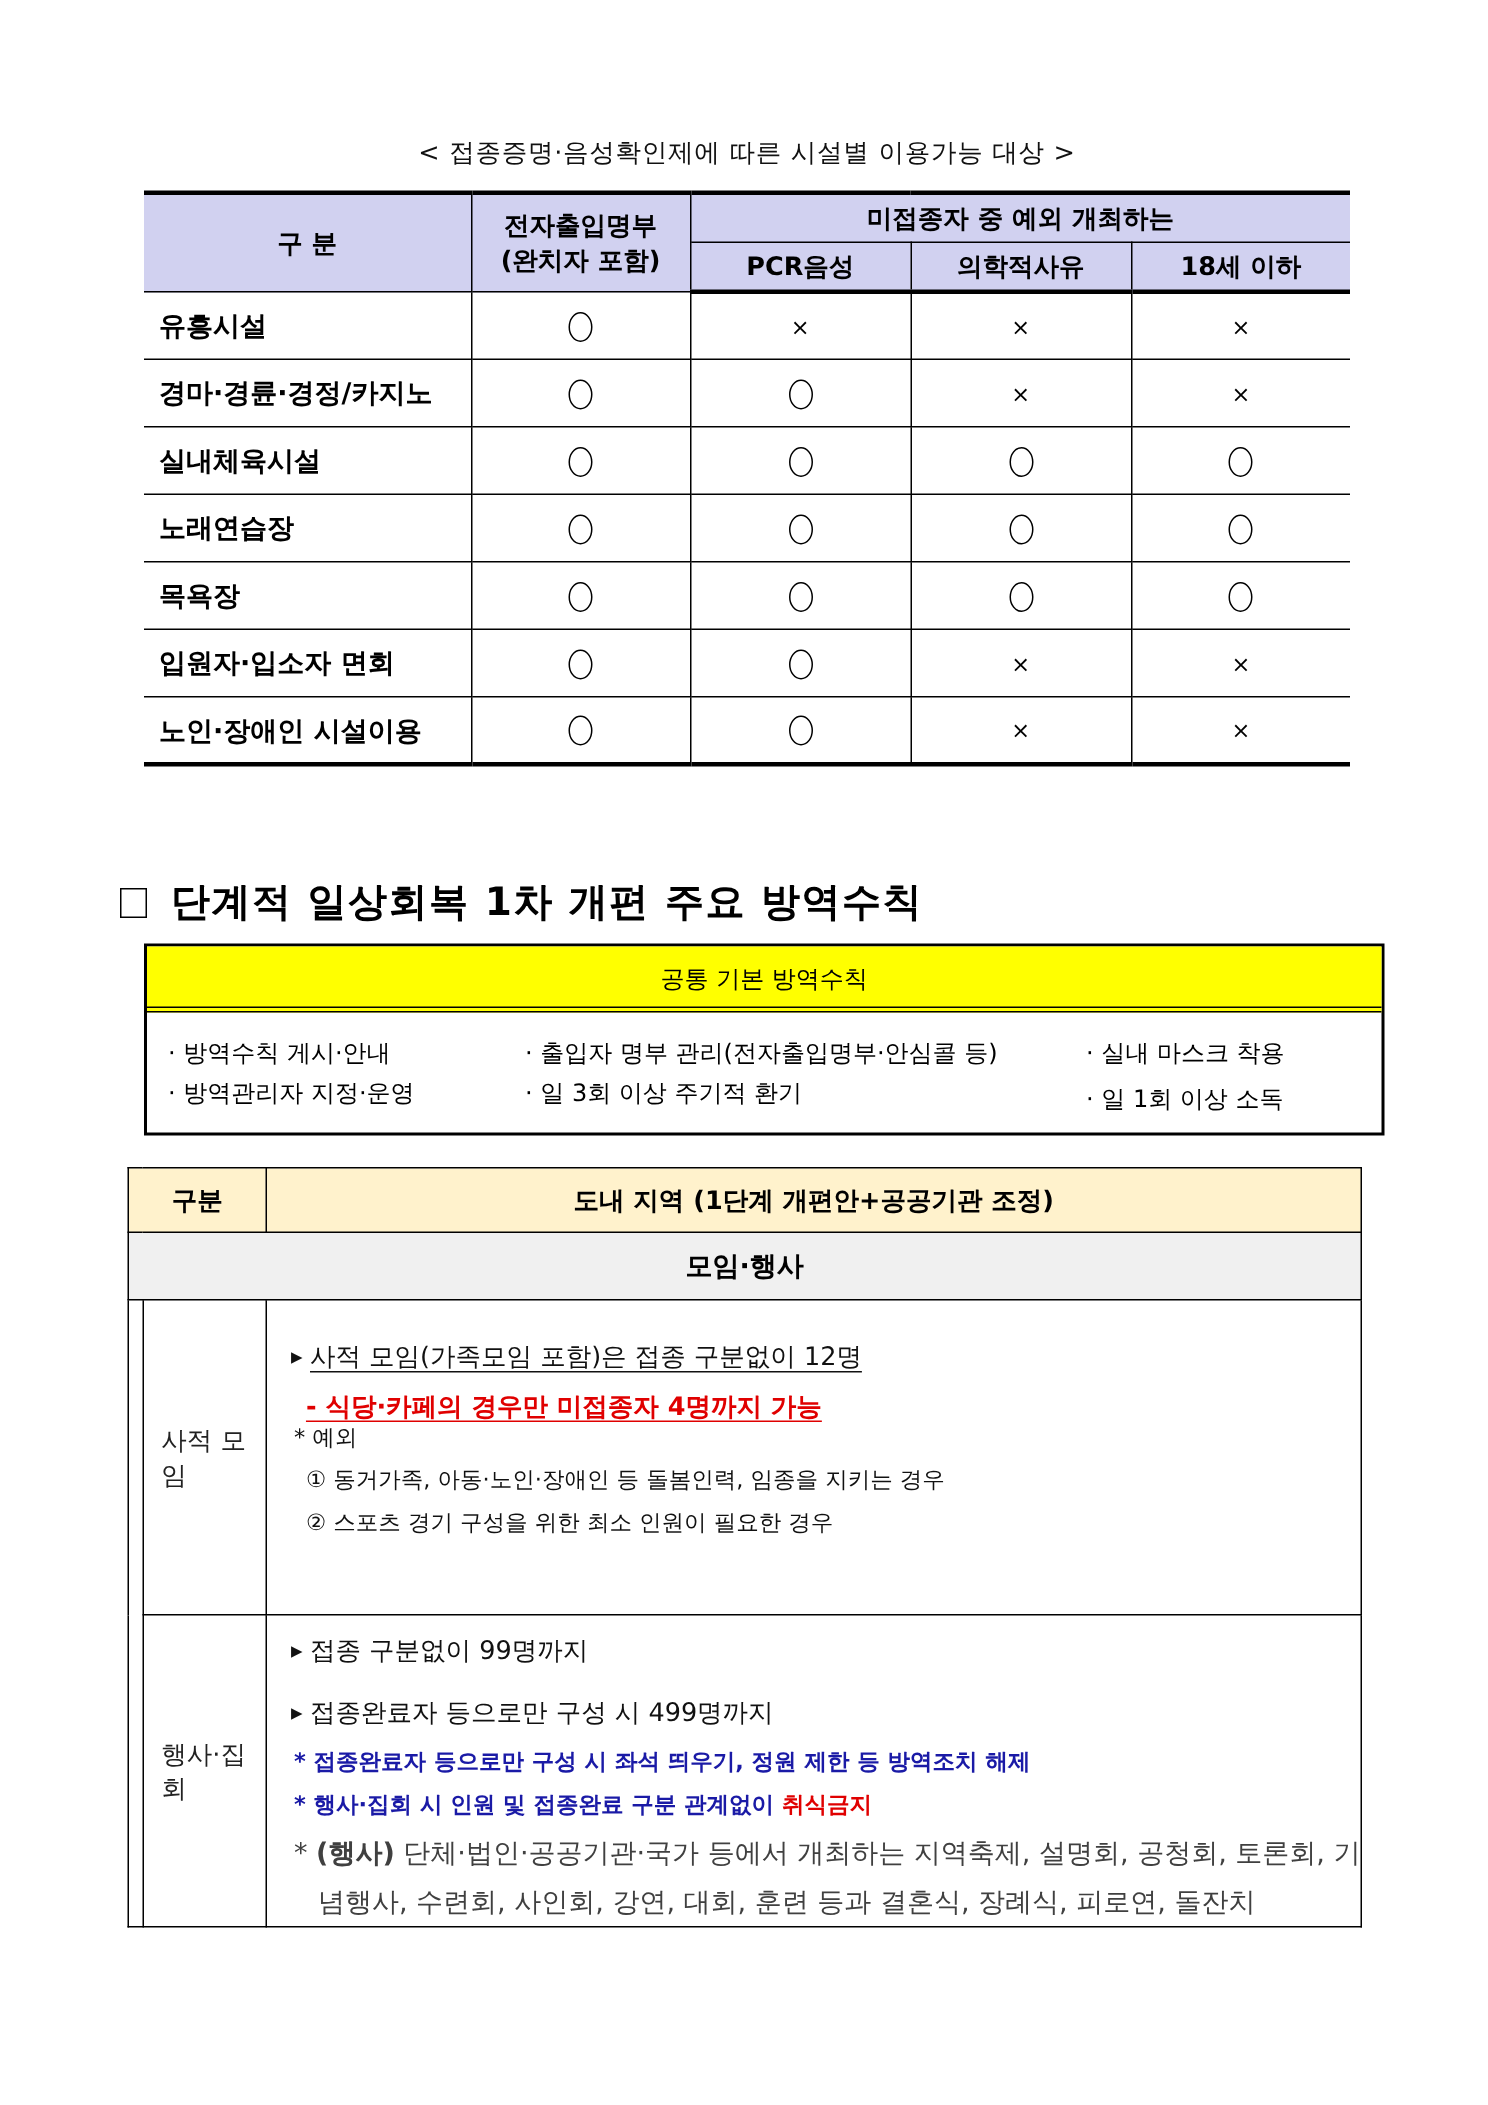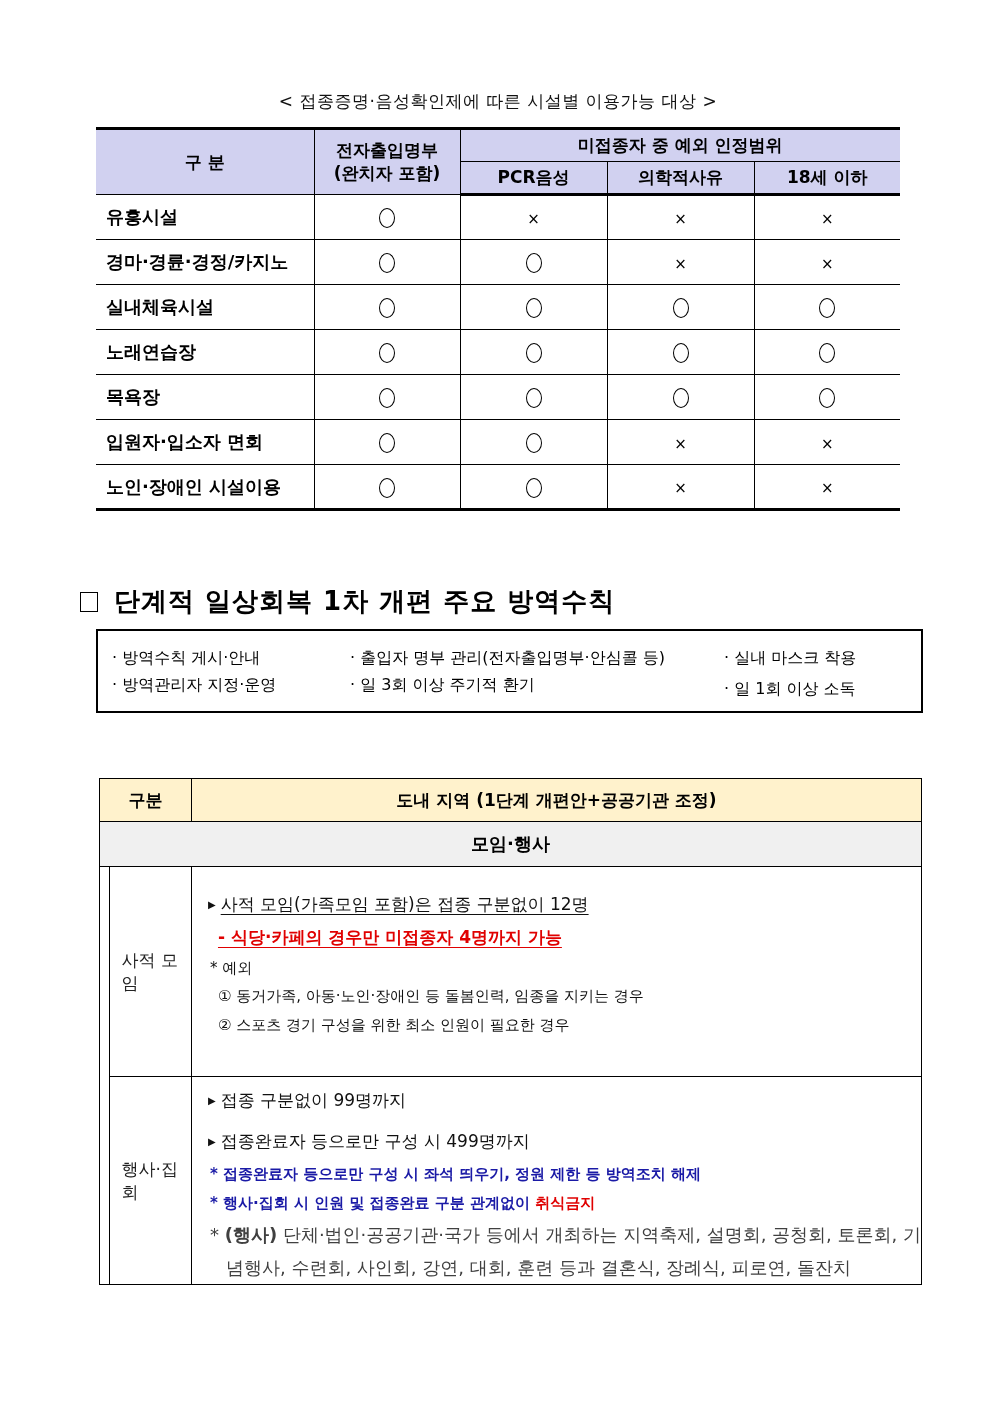--- a/index.html
+++ b/index.html
@@ -37,21 +37,21 @@
   }
   .section-title .box-icon { display: inline-block; width: 18px; height: 20px; border: 1.5px solid #000; margin-right: 16px; }
 
   
   .rules { position: absolute; left: 96px; top: 629px; width: 827px; border: 2px solid #000; }
   .rules-head { background: #ffff00; height: 44px; line-height: 44px; text-align: center; font-size: 16px; border-bottom: 4px double #000; }
   .rules-body { height: 80px; position: relative; font-size: 16px; }
   .rule { position: absolute; white-space: nowrap; }
 
   
-  .t2 { position: absolute; left: 99px; top: 778px; width: 823px; padding-left: 44px; }
+  .t2 { position: absolute; left: 85px; top: 778px; width: 823px; padding-left: 44px; }
   .t2 td { border: 1px solid #000; }
   .t2 .h { background: #fff2cc; height: 43px; text-align: center; font-weight: bold; font-size: 17px; }
   .t2 .sub { background: #f0f0f0; height: 45px; text-align: center; font-weight: bold; font-size: 18px; }
   .t2 .cat { font-size: 17px; padding-left: 12px; color: #222; }
   .t2 .content { padding: 0 0 0 16px; vertical-align: top; }
   .line { white-space: nowrap; }
   .l-main { font-size: 17px; color: #111; }
   .l-main u { text-decoration: underline; text-underline-offset: 4px; }
   .l-red { font-size: 17px; color: #e00000; font-weight: bold; }
   .l-red u { text-underline-offset: 4px; }
@@ -74,21 +74,21 @@
       <col style="width:147px">
       <col style="width:146px">
   </colgroup>
   <thead>
     <tr>
       <th rowspan="2">구 분</th>
       <th rowspan="2">
         <div>전자출입명부</div>
         <div>(완치자 포함)</div>
       </th>
-      <th colspan="3" class="hdr-main" style="border-bottom:1px solid #000">미접종자 중 예외 인정범위</th>
+      <th colspan="3" class="hdr-main" style="border-bottom:1px solid #000">미접종자 중 예외 개최하는</th>
     </tr>
     <tr>
       <th>PCR음성</th>
       <th>의학적사유</th>
       <th>18세 이하</th>
     </tr>
   </thead>
   <tbody id="t1-body">
       <tr>
         <td class="facility">유흥시설</td>
@@ -141,20 +141,21 @@
       </tr>
     </tbody>
 </table>
 
 <div class="section-title">
   <span class="box-icon"></span>
   <span>단계적 일상회복 1차 개편 주요 방역수칙</span>
 </div>
 
 <div class="rules">
+  <div class="rules-head">공통 기본 방역수칙</div>
   <div class="rules-body">
     <span class="rule" style="left:14px;top:17px">· 방역수칙 게시·안내</span>
     <span class="rule" style="left:252px;top:17px">· 출입자 명부 관리(전자출입명부·안심콜 등)</span>
     <span class="rule" style="left:626px;top:17px">· 실내 마스크 착용</span>
     <span class="rule" style="left:14px;top:44px">· 방역관리자 지정·운영</span>
     <span class="rule" style="left:252px;top:44px">· 일 3회 이상 주기적 환기</span>
     <span class="rule" style="left:626px;top:48px">· 일 1회 이상 소독</span>
   </div>
 </div>
 
@@ -175,21 +176,21 @@
   <tr style="height:210px">
     <td rowspan="2"></td>
     <td class="cat">사적 모임</td>
     <td class="content">
       <div class="line l-main" style="margin-top:26px">
         <span class="tri">▶</span><u>사적 모임(가족모임 포함)은 접종 구분없이 12명</u>
       </div>
       <div class="line l-red" style="margin-top:10px;padding-left:10px">
         <u>- 식당·카페의 경우만 미접종자 4명까지 가능</u>
       </div>
-      <div class="line l-note" style="margin-top:10px;padding-left:2px">* 예외</div>
+      <div class="line l-note" style="padding-left:2px">* 예외</div>
       <div class="line l-note" style="margin-top:9px;padding-left:10px">① 동거가족, 아동·노인·장애인 등 돌봄인력, 임종을 지키는 경우</div>
       <div class="line l-note" style="margin-top:10px;padding-left:10px">② 스포츠 경기 구성을 위한 최소 인원이 필요한 경우</div>
     </td>
   </tr>
   <tr style="height:208px">
     <td class="cat">행사·집회</td>
     <td class="content">
       <div class="line l-main" style="margin-top:12px">
         <span class="tri">▶</span><span>접종 구분없이 99명까지</span>
       </div>

